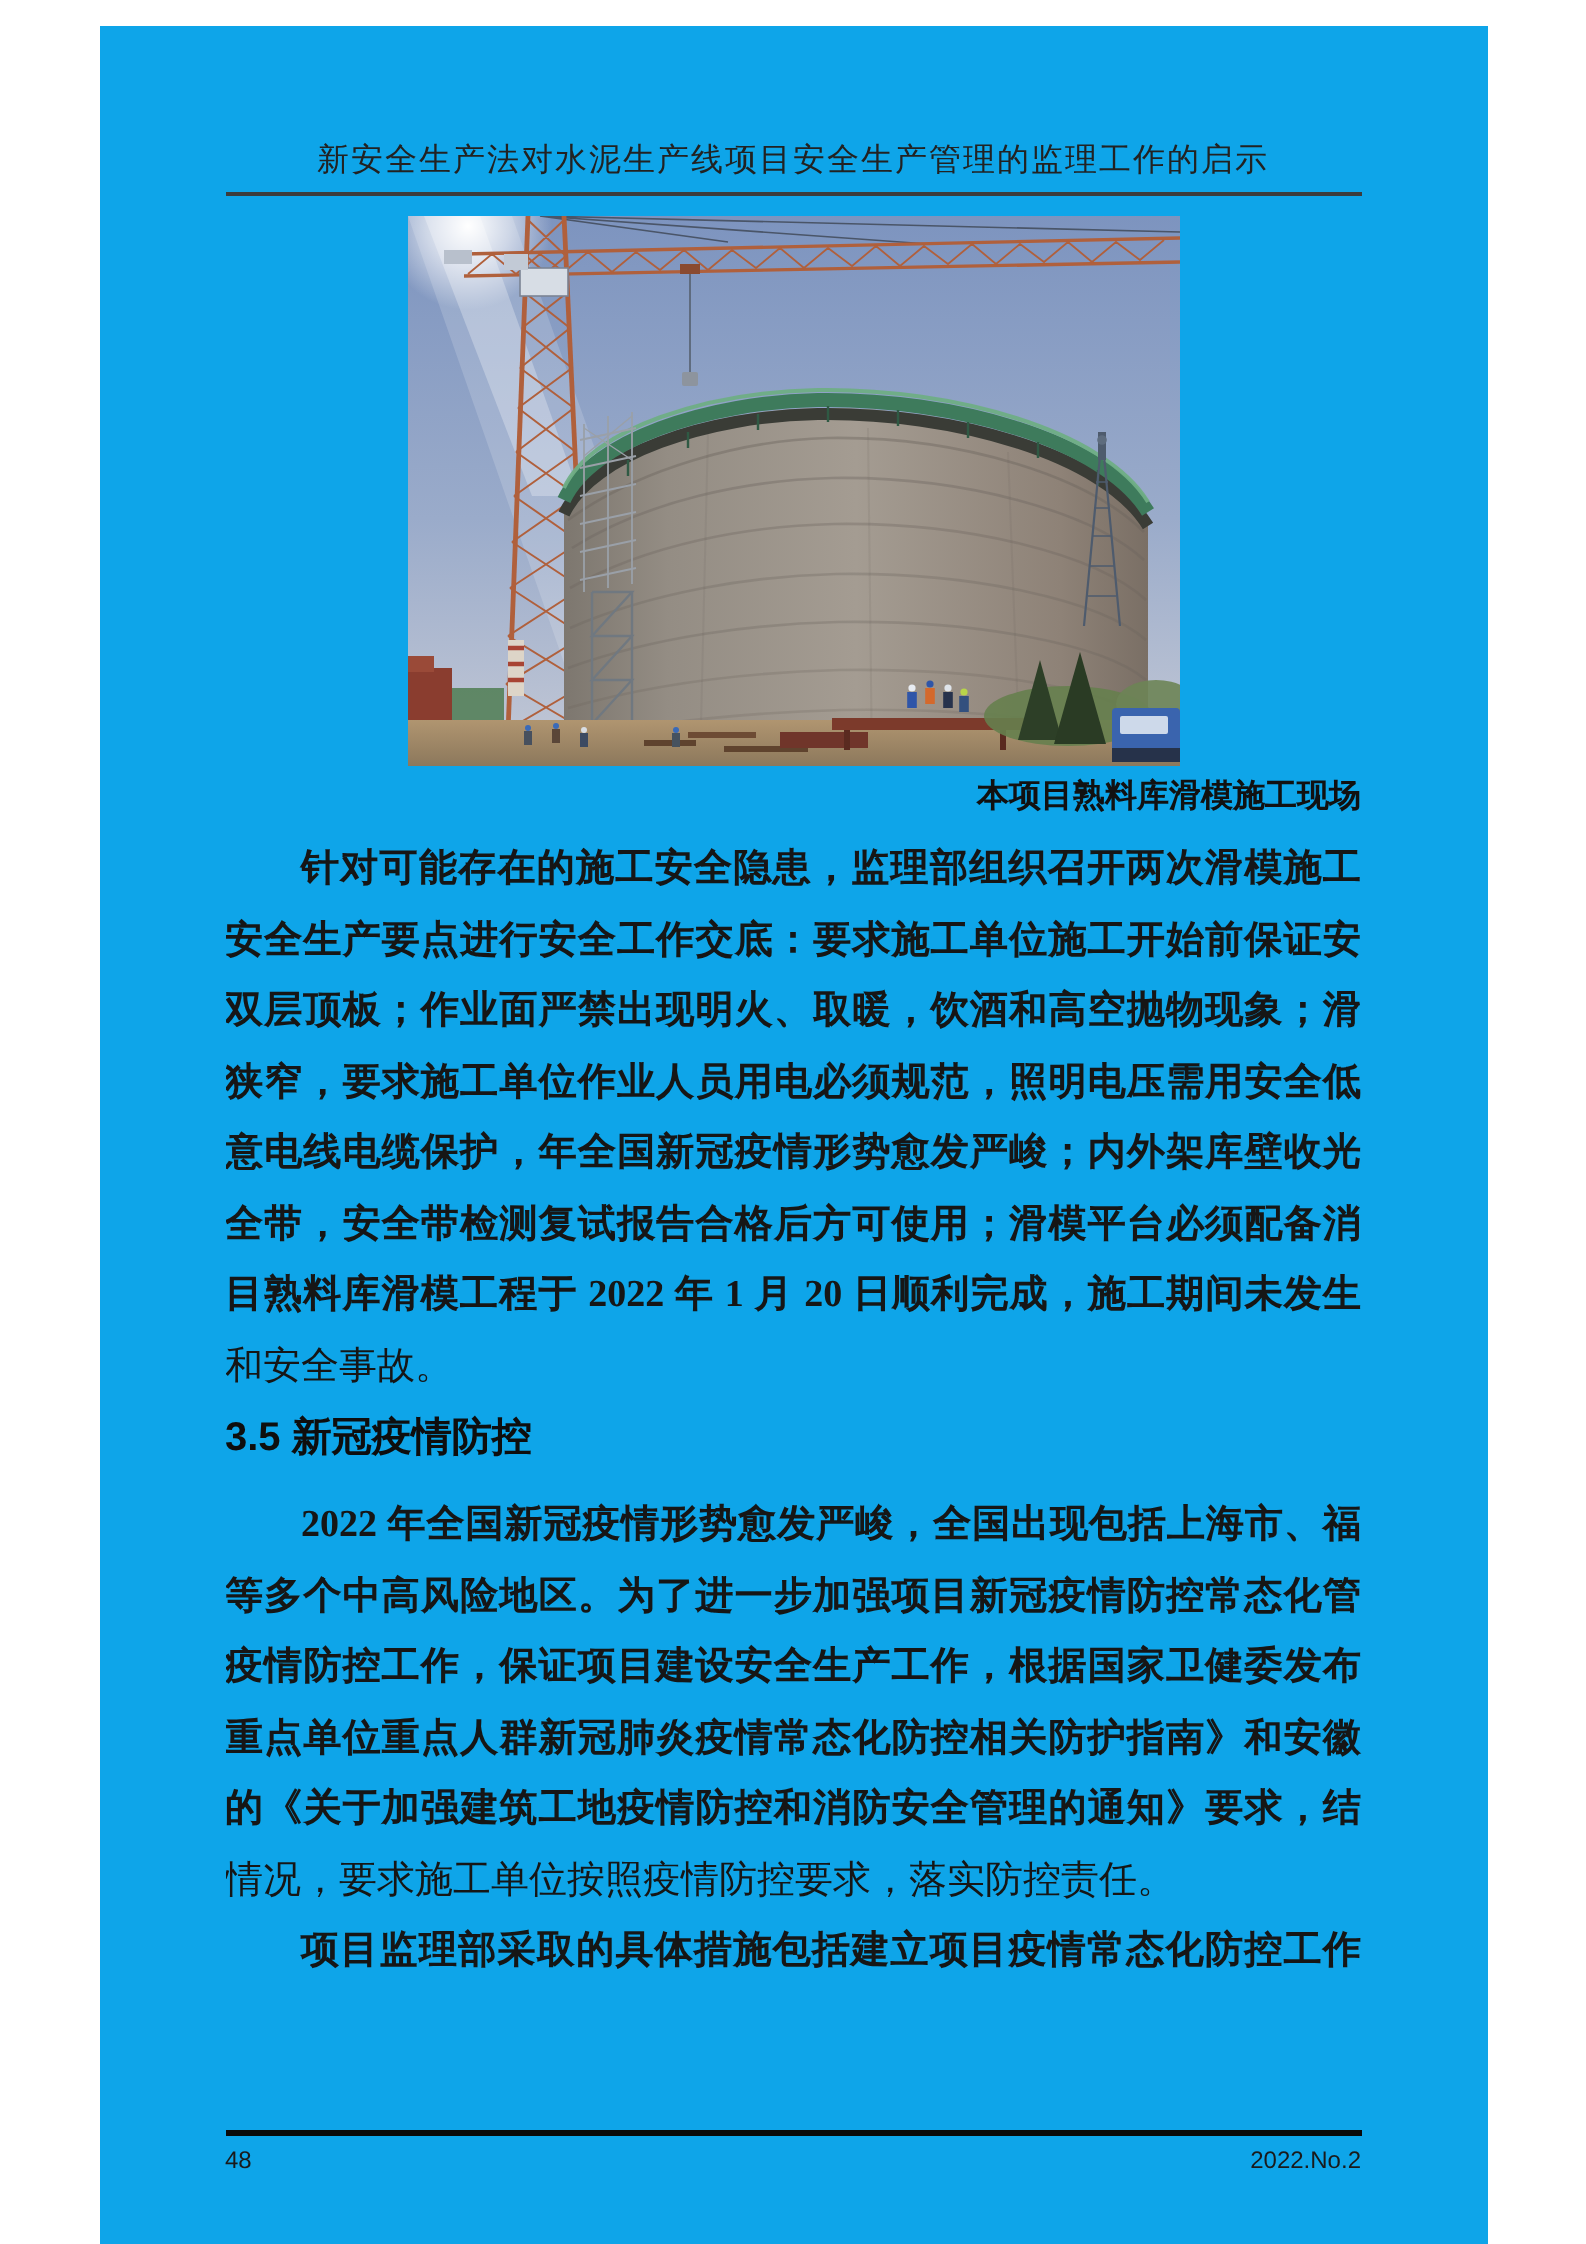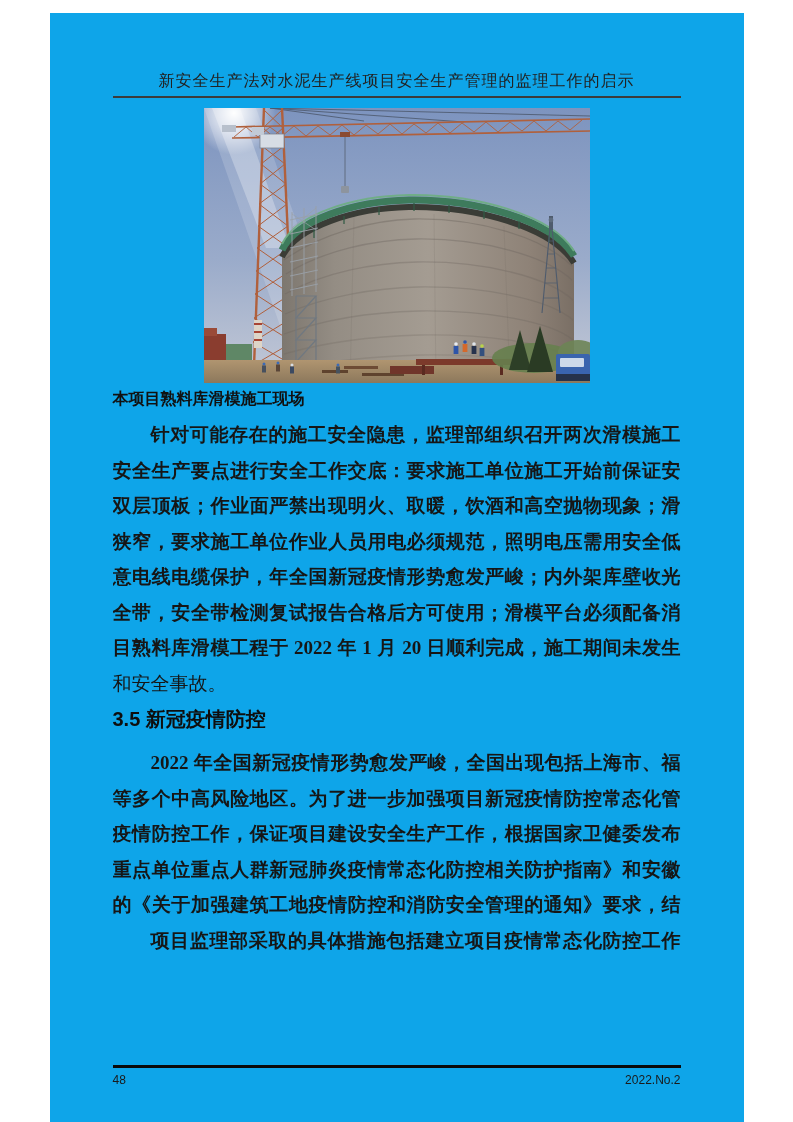--- a/index.html
+++ b/index.html
@@ -32,21 +32,21 @@
   
   figure { margin-top:10px; }
   .photo {
     width:386px; height:275px;
     margin:0 auto;
     overflow:hidden;
   }
   .photo svg { display:block; }
   figcaption {
     margin-top:5px;
-    text-align:left;
+    text-align:right;
     font-family:"Liberation Sans","DejaVu Sans",sans-serif;
     font-weight:bold;
     font-size:16px;
     line-height:21px;
     color:#111111;
   }
 
   
   .body-text { margin-top:8px; font-size:19px; color:#161616; }
   .para .line {
@@ -258,20 +258,21 @@
           <div class="line just">目熟料库滑模工程于 2022 年 1 月 20 日顺利完成，施工期间未发生一起质量事故</div>
           <div class="line">和安全事故。</div>
         </div>
       <h3 class="section-heading">3.5 新冠疫情防控</h3>
       <div class="para">
           <div class="line indent just">2022 年全国新冠疫情形势愈发严峻，全国出现包括上海市、福建省、浙江省</div>
           <div class="line just">等多个中高风险地区。为了进一步加强项目新冠疫情防控常态化管理，加强完善</div>
           <div class="line just">疫情防控工作，保证项目建设安全生产工作，根据国家卫健委发布的《重点场所</div>
           <div class="line just">重点单位重点人群新冠肺炎疫情常态化防控相关防护指南》和安徽省住建厅印发</div>
           <div class="line just">的《关于加强建筑工地疫情防控和消防安全管理的通知》要求，结合本项目实际</div>
+          <div class="line">情况，要求施工单位按照疫情防控要求，落实防控责任。</div>
         </div>
       <div class="para">
           <div class="line indent just">项目监理部采取的具体措施包括建立项目疫情常态化防控工作体系，要求各</div>
         </div>
     </div>
 
   </div>
 
   <div class="doc-footer">
     <span class="page-num">48</span>

